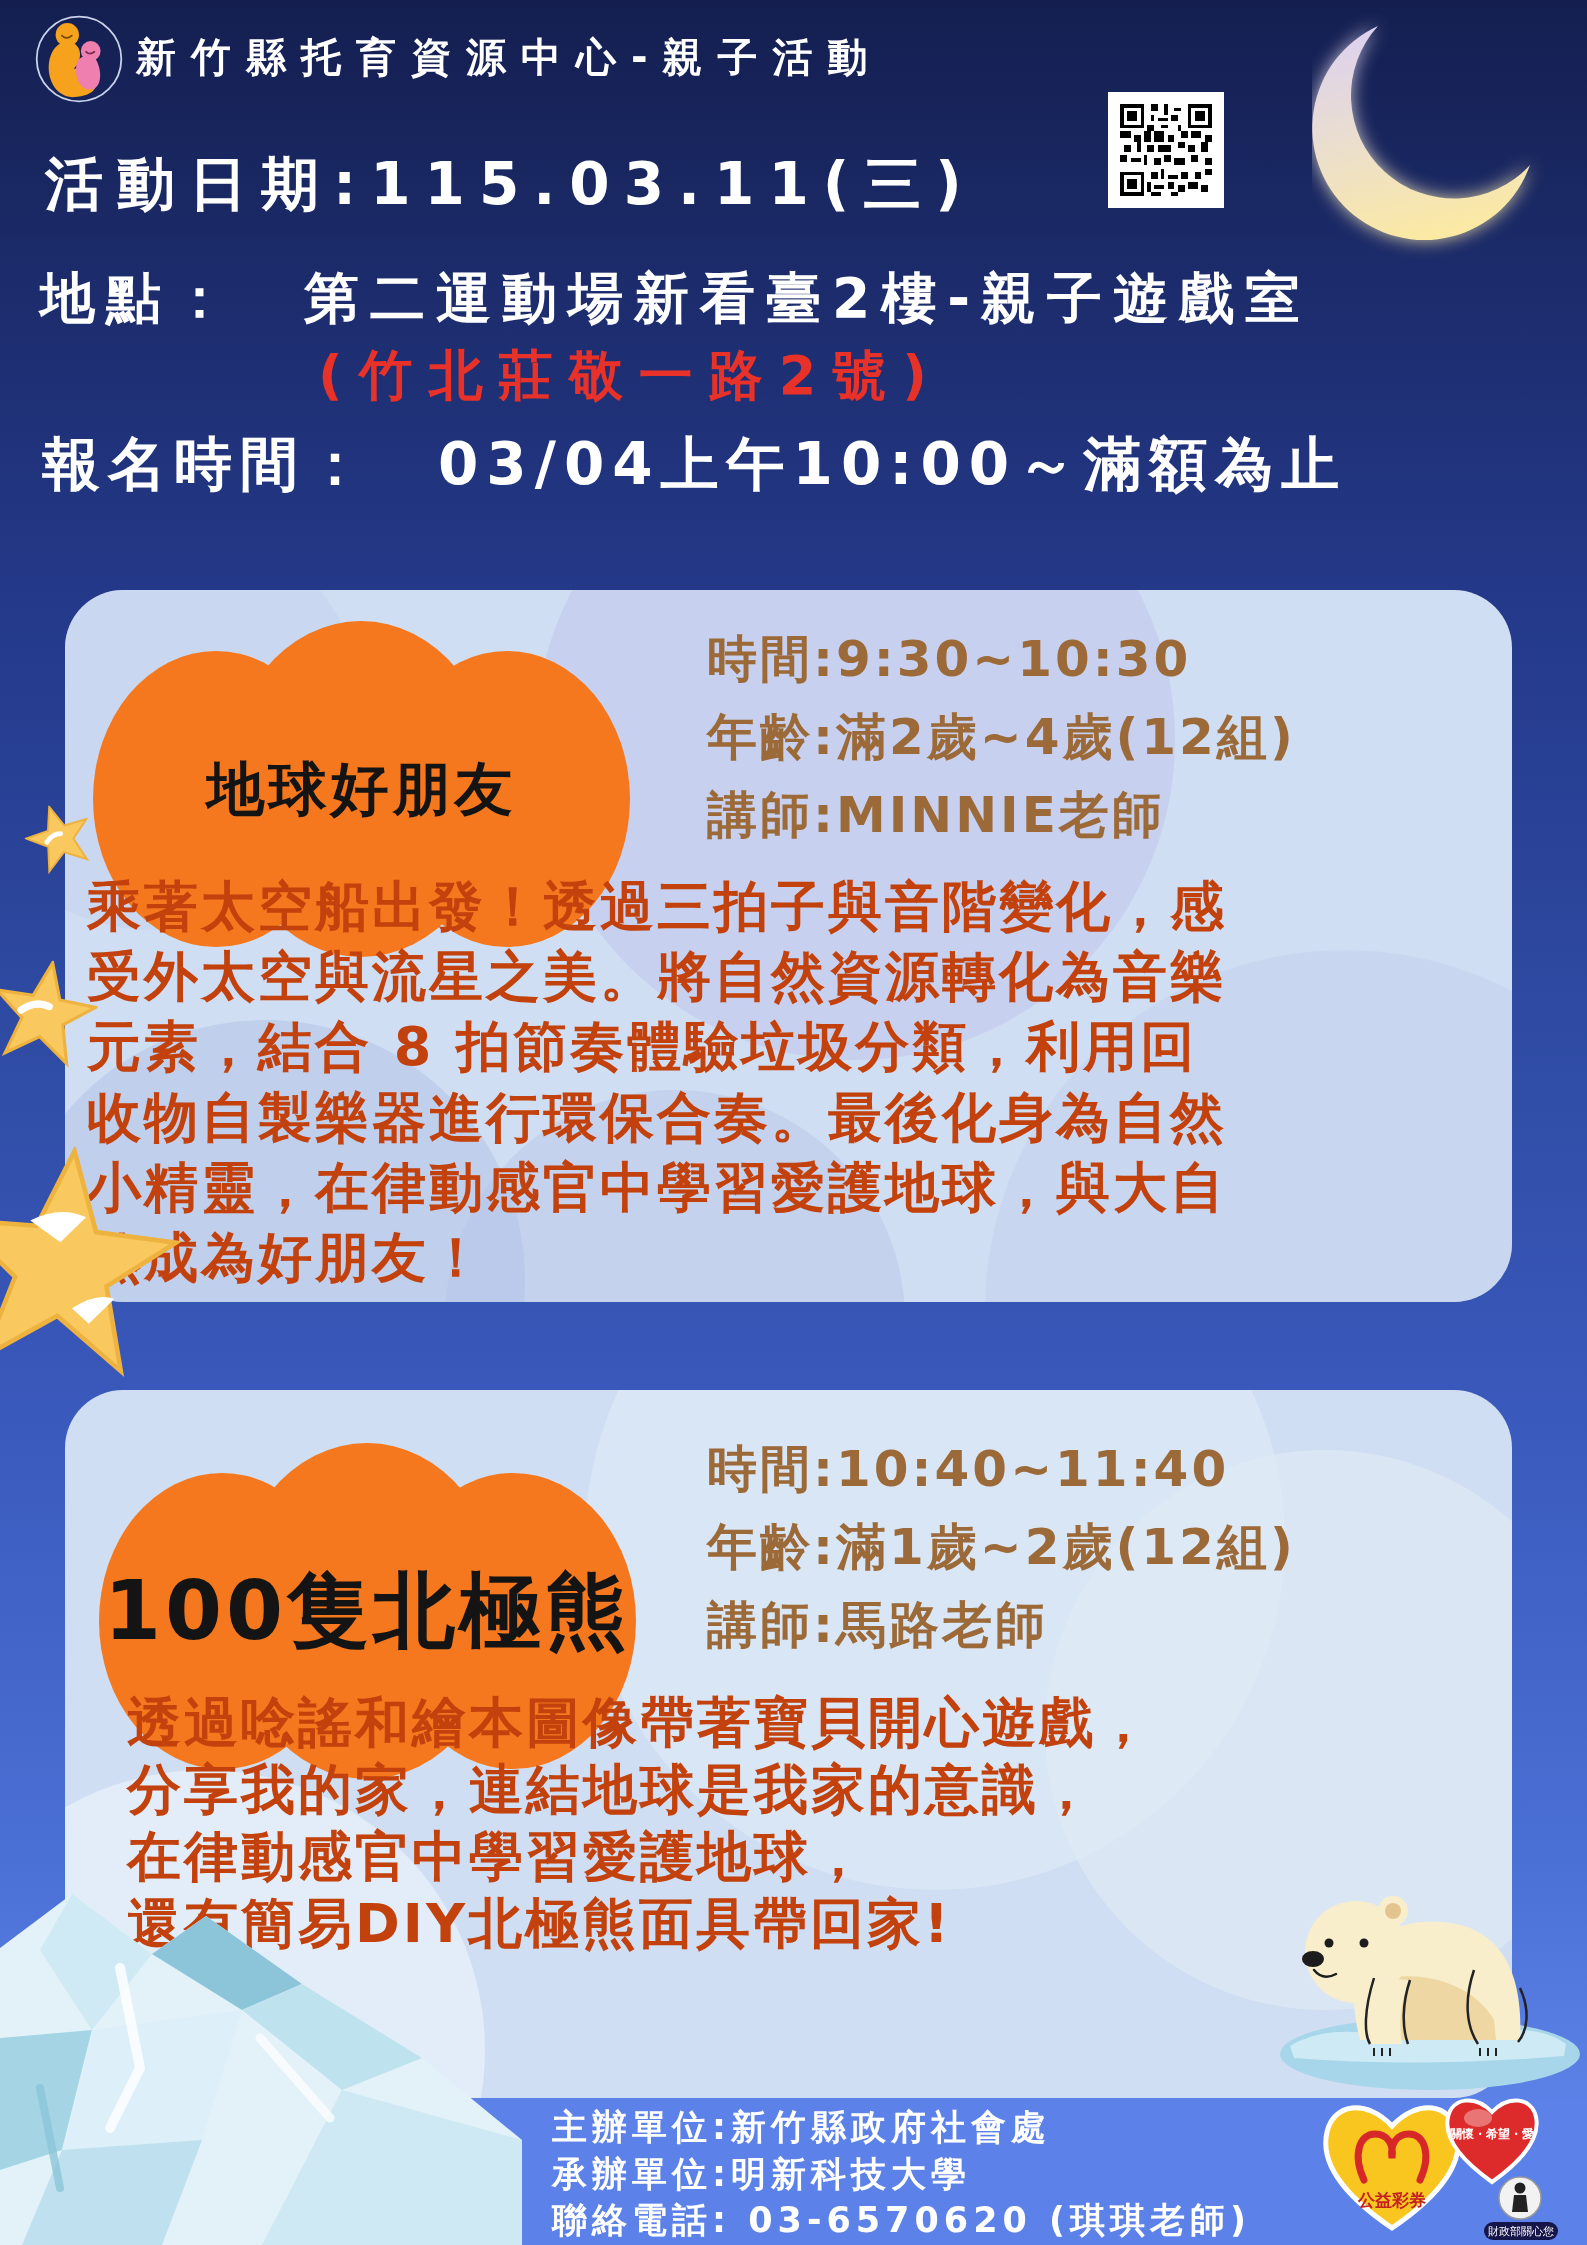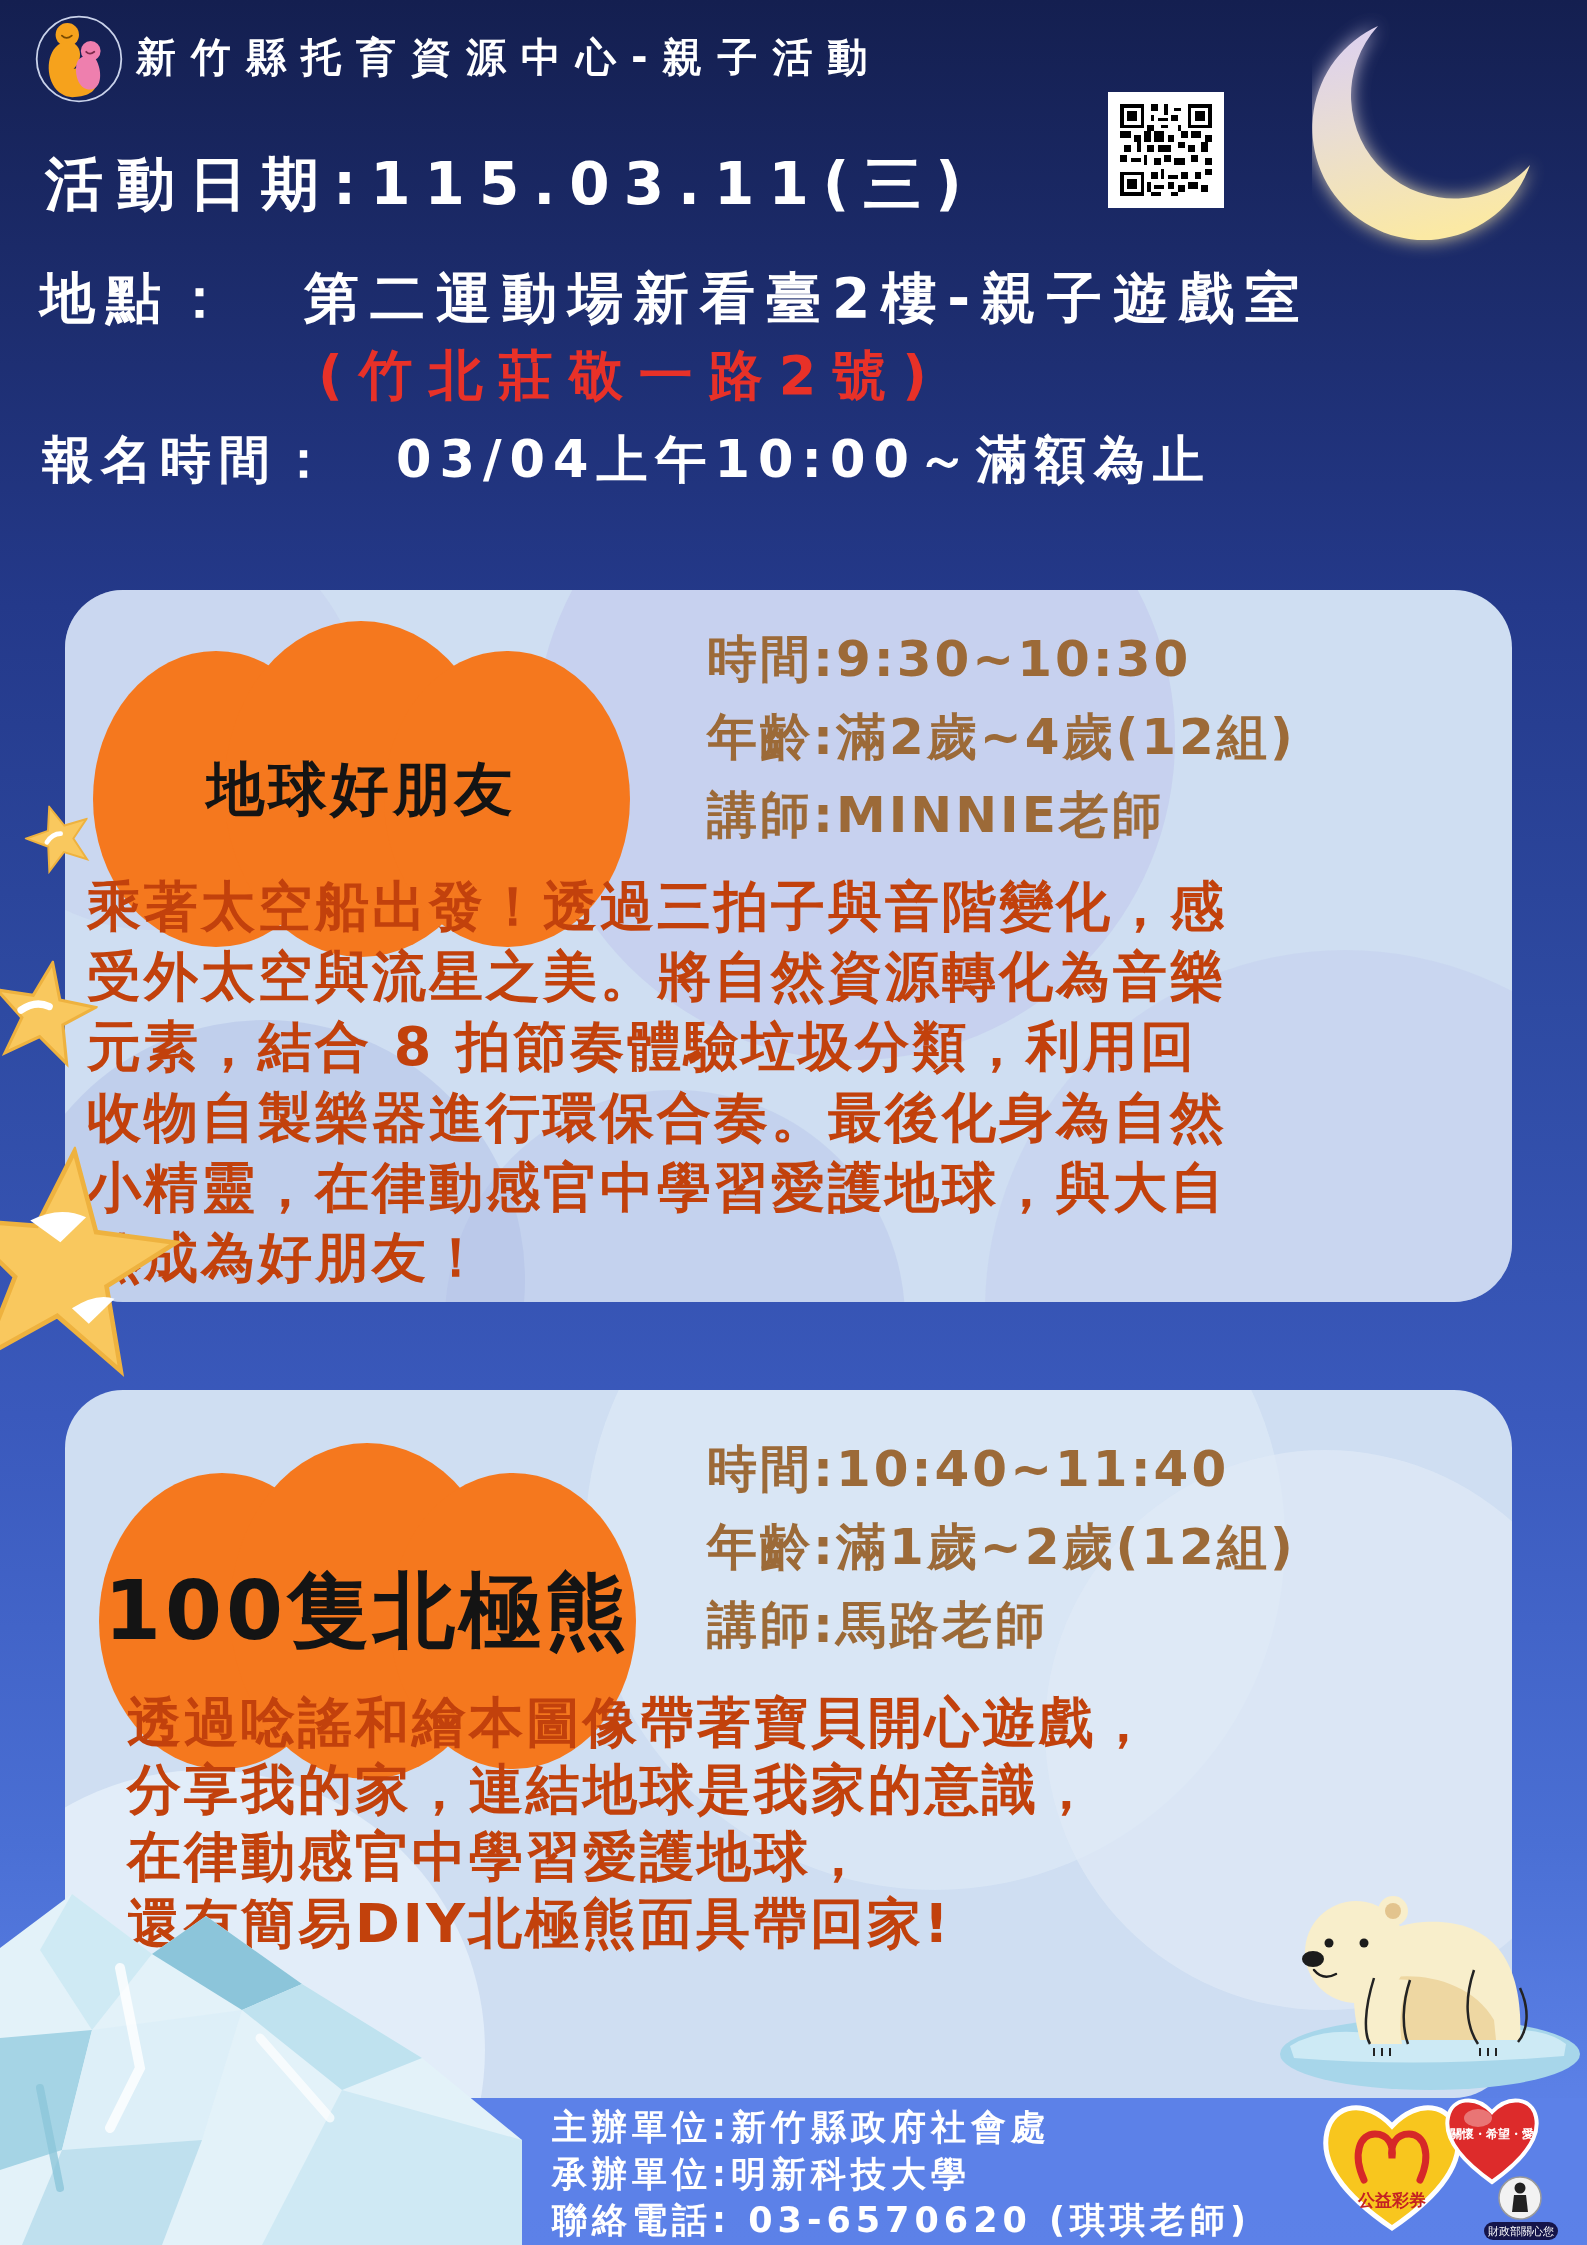--- a/index.html
+++ b/index.html
@@ -11,21 +11,21 @@
   .logo{left:34px;top:14px;width:90px;height:90px;}
   .title{left:136px;top:30px;font-size:40px;font-weight:700;color:#fff;letter-spacing:15px;white-space:nowrap;}
   .qr{left:1108px;top:92px;width:116px;height:116px;background:#fff;padding:9px;box-sizing:border-box;}
   .qr svg{width:100%;height:100%;display:block;}
   .moon{left:1312px;top:2px;width:246px;height:258px;}
   
   .infoline{color:#fff;font-weight:700;white-space:nowrap;text-align:center;}
   .l-date{left:45px;top:146px;font-size:58px;letter-spacing:14px;}
   .l-loc{left:40px;top:262px;font-size:55px;letter-spacing:11px;}
   .l-addr{left:318px;top:340px;font-size:54px;letter-spacing:16px;color:#e83128;}
-  .l-signup{left:42px;top:426px;font-size:51px;letter-spacing:8px;}
+  .l-signup{left:42px;top:426px;font-size:58px;letter-spacing:8px;}
   
   .card{left:65px;width:1447px;height:712px;border-radius:58px;background:#cfdef2;overflow:hidden;z-index:1;}
   .card1{top:590px;}
   .card2{top:1390px;height:708px;}
   .blob{position:absolute;border-radius:50%;}
   .badge{left:24px;top:26px;width:545px;height:356px;}
   .badge svg{position:absolute;left:0;top:0;width:100%;height:100%;}
   .badge .badge-label{position:absolute;left:50%;top:49%;transform:translate(-50%,-50%);
     font-size:58px;font-weight:800;color:#141414;letter-spacing:4px;white-space:nowrap;}
   .card2 .badge{left:30px;top:48px;}

